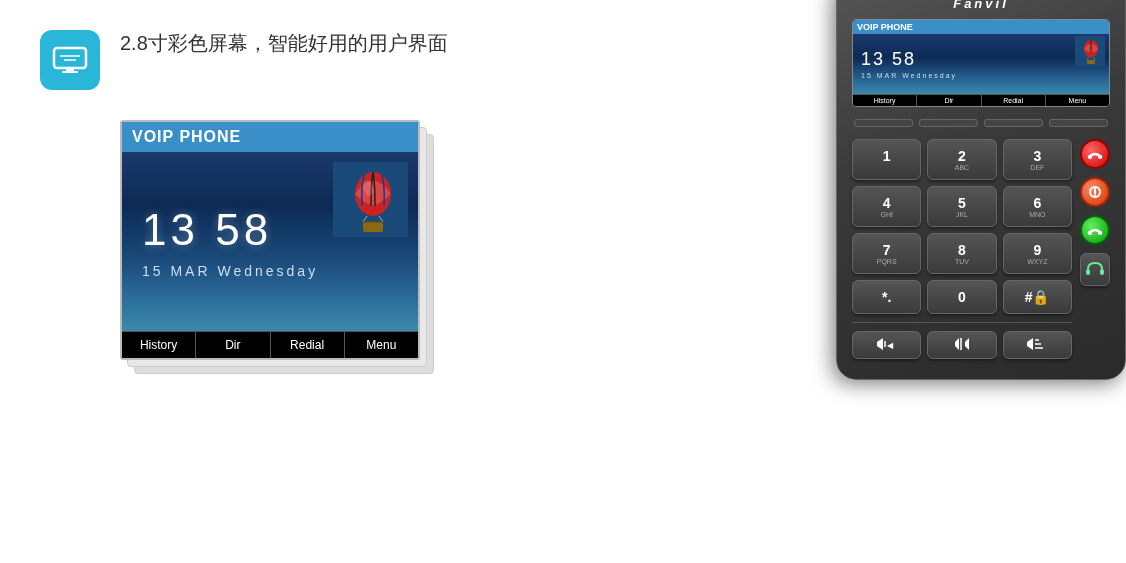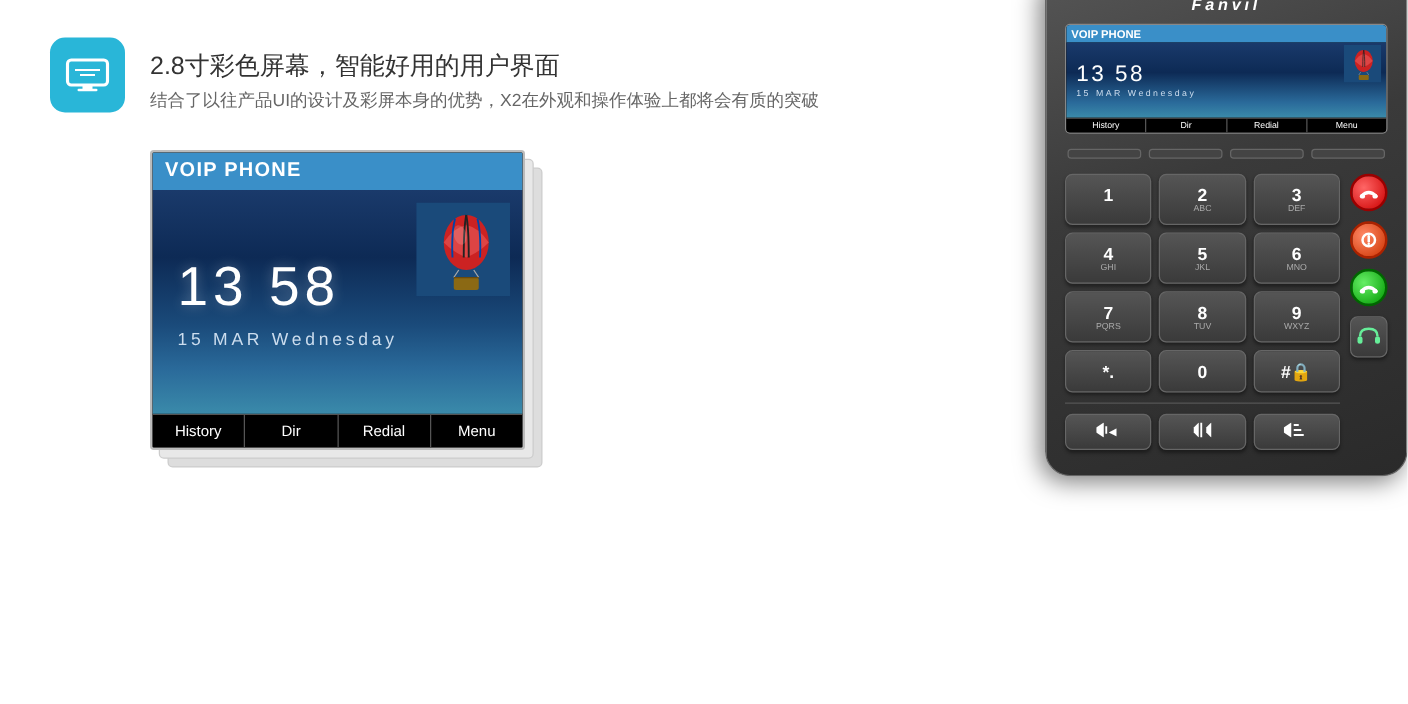--- a/index.html
+++ b/index.html
@@ -8,21 +8,21 @@
       height: 563px;
       background: #fff;
       font-family: 'Microsoft YaHei', Arial, sans-serif;
       overflow: hidden;
       position: relative;
     }
 
     
     .feature-section {
       display: flex;
-      align-items: flex-end;
+      align-items: flex-start;
       padding: 30px 40px 20px 40px;
       gap: 20px;
     }
 
     .feature-icon {
       width: 60px;
       height: 60px;
       background: #29b6d8;
       border-radius: 12px;
       display: flex;
@@ -384,21 +384,20 @@
     <svg width="36" height="28" viewBox="0 0 36 28" fill="none">
       <rect x="2" y="2" width="32" height="20" rx="3" stroke="white" stroke-width="2.5" fill="none"></rect>
       <rect x="14" y="22" width="8" height="4" fill="white"></rect>
       <rect x="10" y="25" width="16" height="2" rx="1" fill="white"></rect>
       <line x1="8" y1="10" x2="28" y2="10" stroke="white" stroke-width="1.5"></line>
       <line x1="12" y1="14" x2="24" y2="14" stroke="white" stroke-width="1.5"></line>
     </svg>
   </div>
   <div class="feature-text">
     <div class="feature-title">2.8寸彩色屏幕，智能好用的用户界面</div>
-    <div class="feature-desc">结合了以往产品UI的设计及彩屏本身的优势，X2在外观和操作体验上都将会有质的突破</div>
   </div>
 </div>
 
 <div class="main-content">
 
   <div class="screen-mockup-container">
     <div class="screen-paper back2"></div>
     <div class="screen-paper back1"></div>
     <div class="screen-main">
       <div class="phone-screen-inner">

